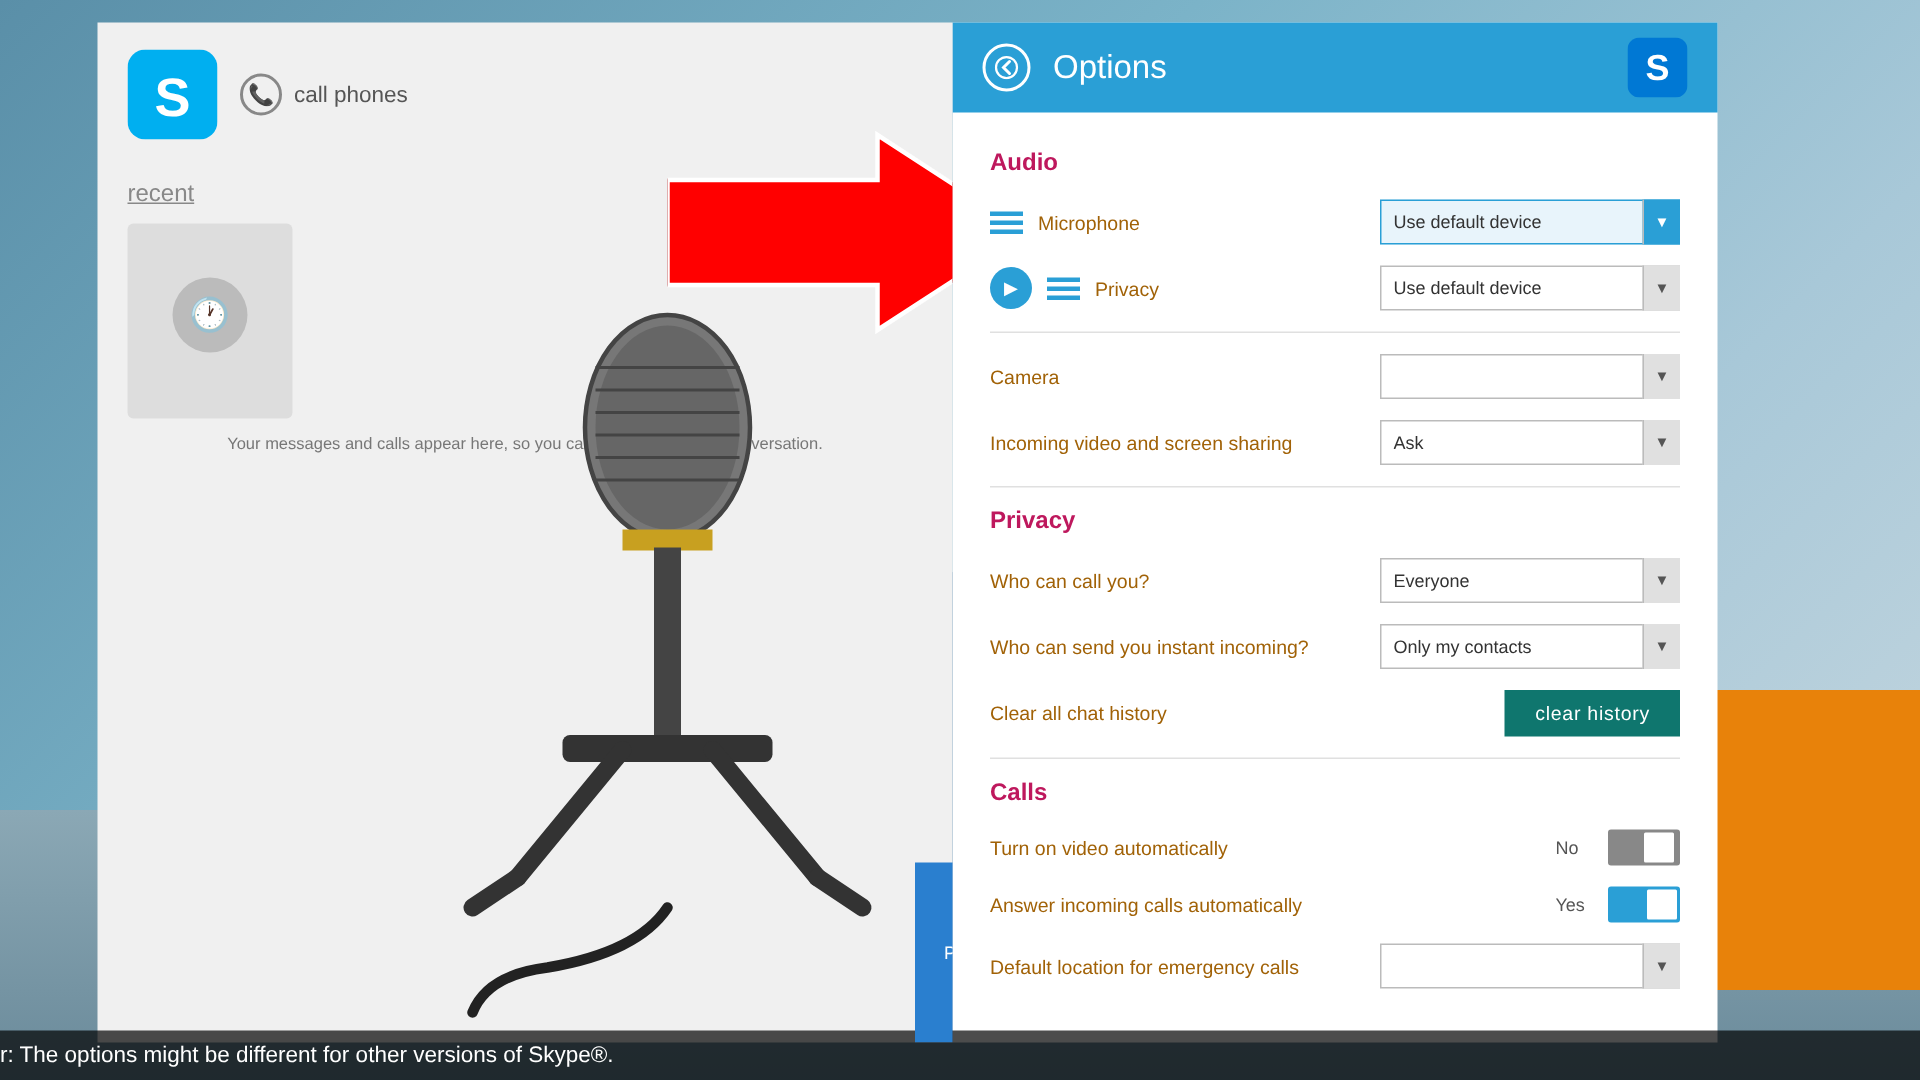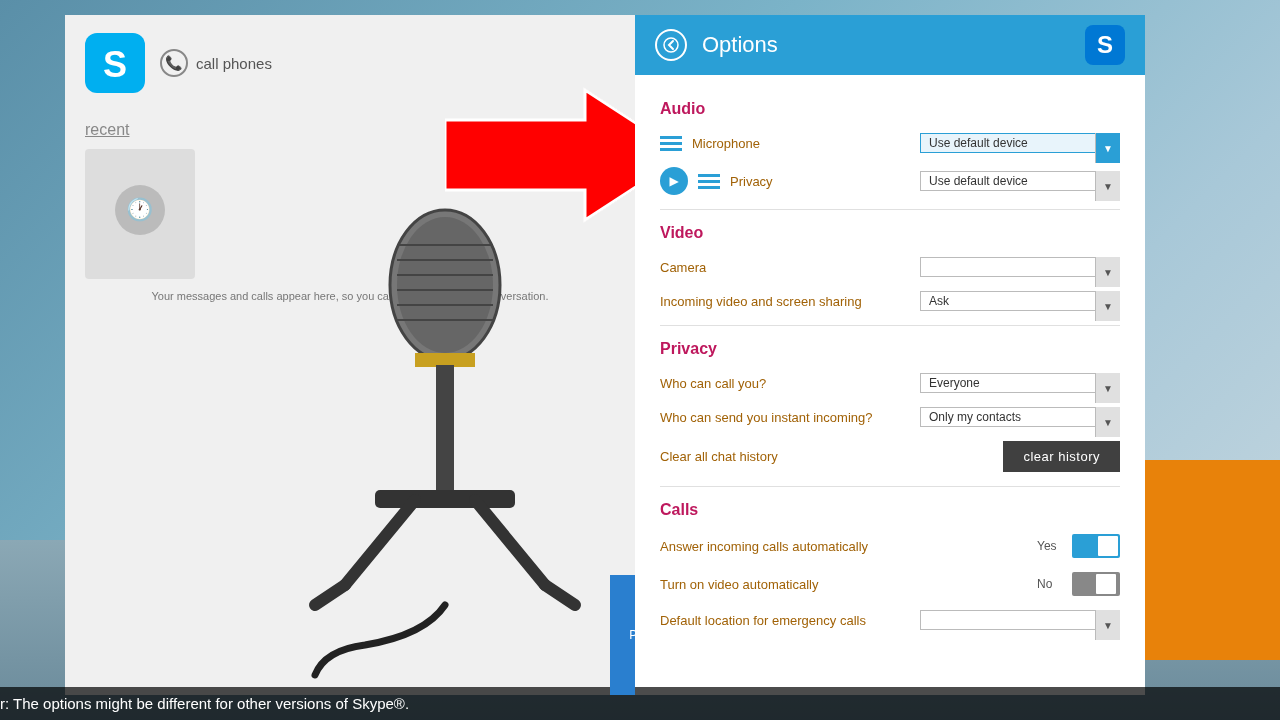--- a/index.html
+++ b/index.html
@@ -239,21 +239,21 @@
       color: #a16207;
     }
 
     .select-wrapper {
       position: relative;
       width: 200px;
     }
 
     .select-wrapper select {
       width: 100%;
-      height: 20px;
+      height: 30px;
       border: 1px solid #bbb;
       background: white;
       font-size: 12px;
       color: #333;
       padding: 0 25px 0 8px;
       cursor: pointer;
       appearance: none;
       -webkit-appearance: none;
     }
 
@@ -311,21 +311,21 @@
       background: #2a9fd6;
     }
 
     .divider {
       height: 1px;
       background: #e0e0e0;
       margin: 8px 0 14px 0;
     }
 
     .clear-history-btn {
-      background: #404040;
+      background: #0f766e;
       color: white;
       border: none;
       padding: 8px 20px;
       font-size: 13px;
       cursor: pointer;
       letter-spacing: 0.5px;
       text-transform: lowercase;
     }
 
     .toggle-wrapper {
@@ -517,21 +517,20 @@
         <div class="select-wrapper">
           <select>
             <option>Use default device</option>
           </select>
           <div class="select-arrow">▼</div>
         </div>
       </div>
 
       <div class="divider"></div>
 
-      <div class="section-title">Video</div>
 
       <div class="option-row">
         <span class="option-label">Camera</span>
         <div class="select-wrapper">
           <select>
             <option></option>
           </select>
           <div class="select-arrow">▼</div>
         </div>
       </div>
@@ -577,40 +576,40 @@
       <div class="option-row">
         <span class="option-label">Clear all chat history</span>
         <button class="clear-history-btn">clear history</button>
       </div>
 
       <div class="divider"></div>
 
       <div class="section-title">Calls</div>
 
       <div class="option-row">
+        <span class="option-label">Turn on video automatically</span>
+        <div class="toggle-wrapper">
+          <span class="toggle-value">No</span>
+          <div class="toggle off">
+            <div class="toggle-knob"></div>
+          </div>
+        </div>
+      </div>
+
+      <div class="option-row">
         <span class="option-label">Answer incoming calls automatically</span>
         <div class="toggle-wrapper">
           <span class="toggle-value">Yes</span>
           <div class="toggle on">
             <div class="toggle-knob"></div>
           </div>
         </div>
       </div>
 
       <div class="option-row">
-        <span class="option-label">Turn on video automatically</span>
-        <div class="toggle-wrapper">
-          <span class="toggle-value">No</span>
-          <div class="toggle off">
-            <div class="toggle-knob"></div>
-          </div>
-        </div>
-      </div>
-
-      <div class="option-row">
         <span class="option-label">Default location for emergency calls</span>
         <div class="select-wrapper">
           <select>
             <option></option>
           </select>
           <div class="select-arrow">▼</div>
         </div>
       </div>
     </div>
   </div>

